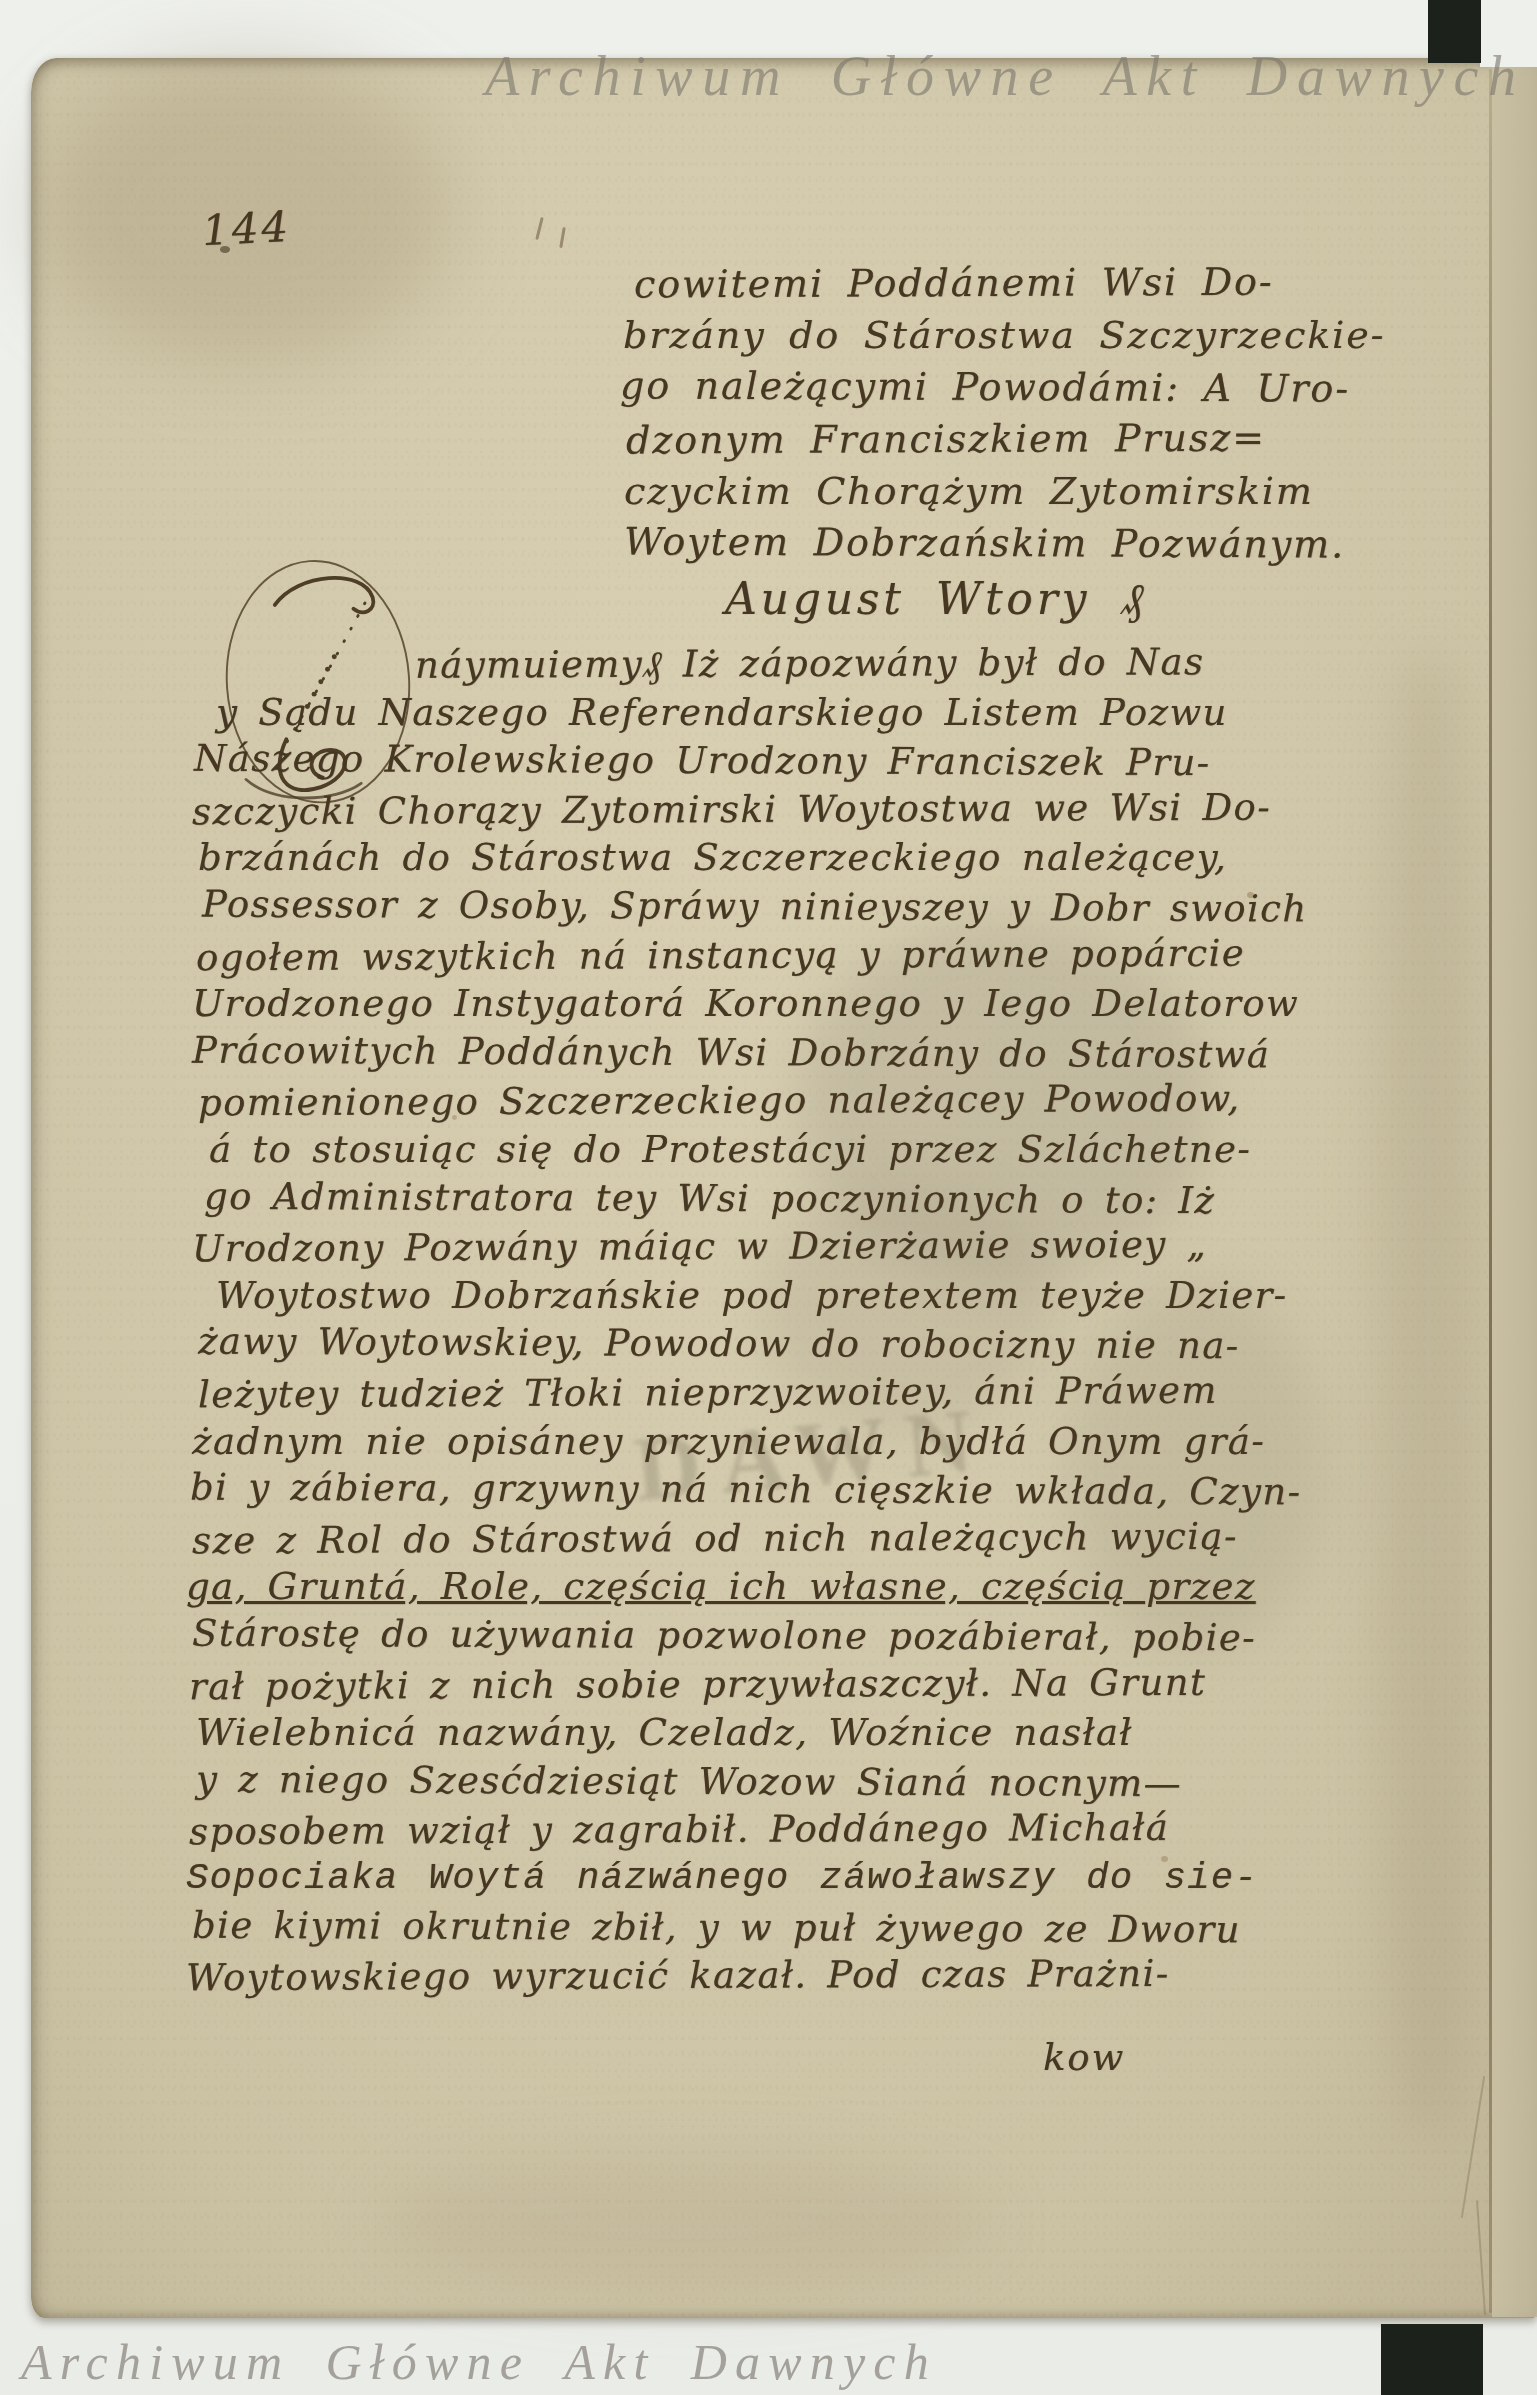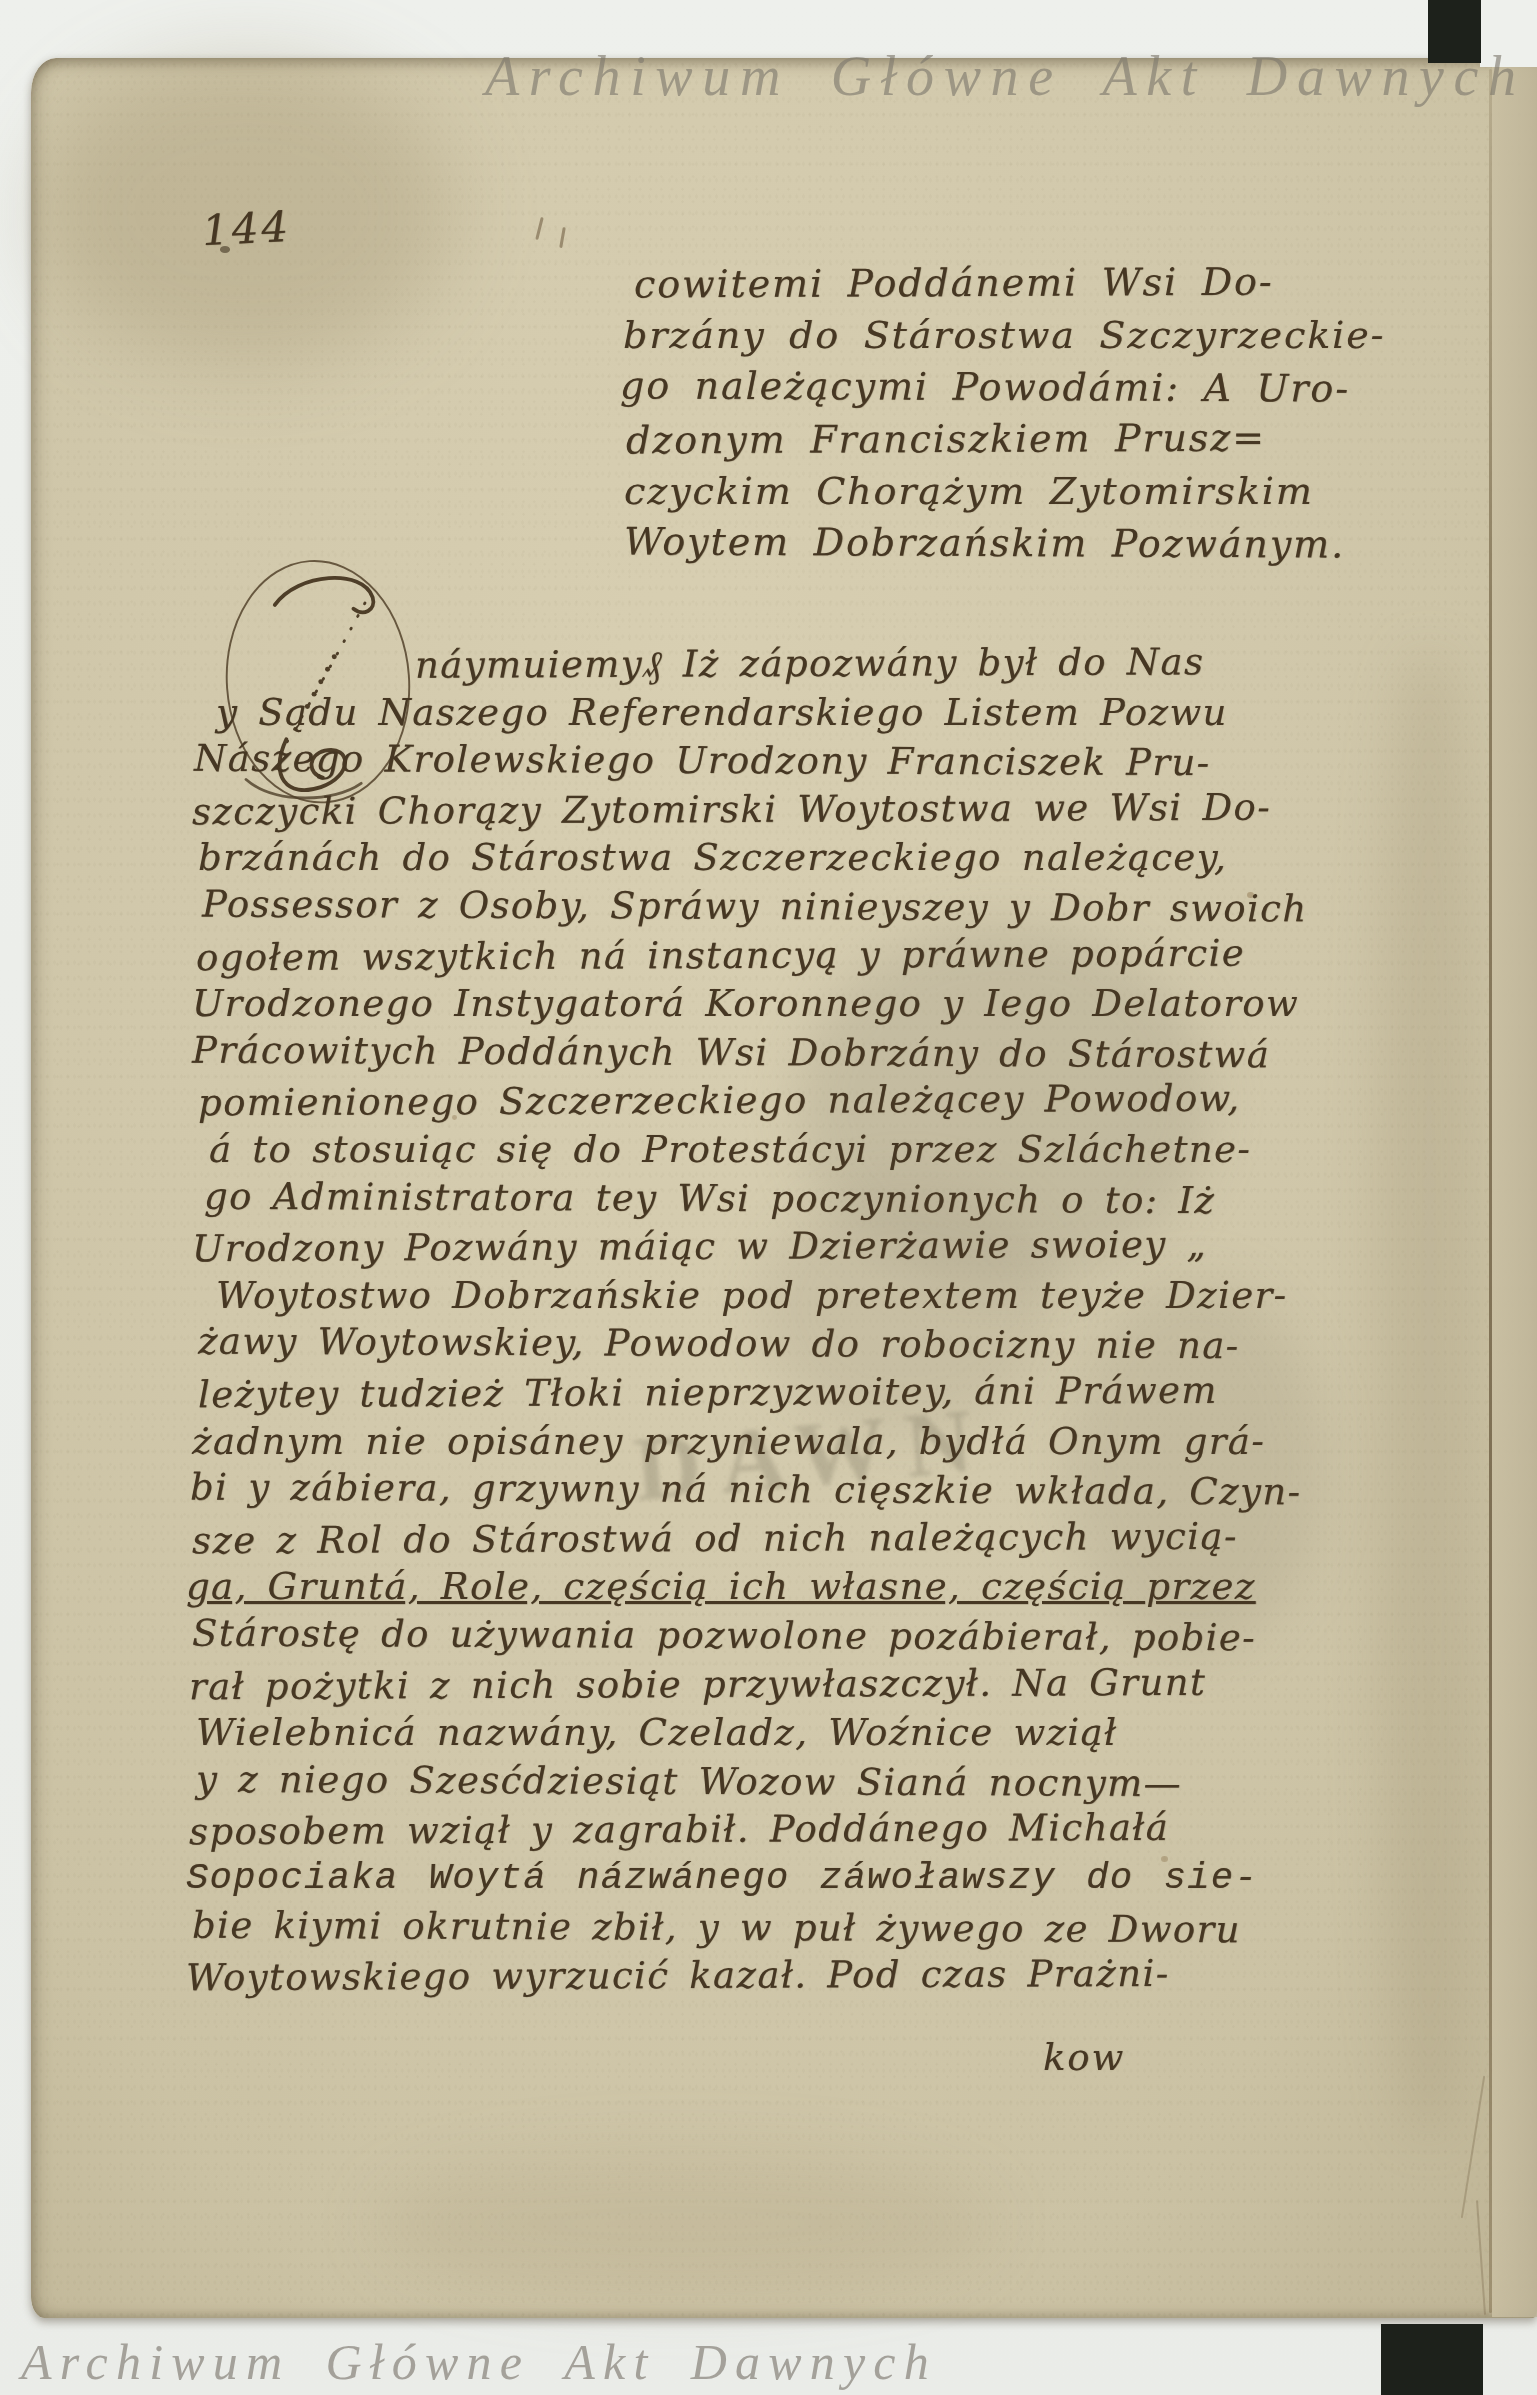--- a/index.html
+++ b/index.html
@@ -82,20 +82,21 @@
 
   <div id="intro-block">
       <div class="hand intro-line" style="left: 634px; top: 261px; transform: rotate(-0.25deg);">cowitemi Poddánemi Wsi Do-</div>
       <div class="hand intro-line" style="left: 623px; top: 313px; transform: rotate(0deg);">brzány do Stárostwa Szczyrzeckie-</div>
       <div class="hand intro-line" style="left: 620px; top: 365px; transform: rotate(0.25deg);">go należącymi Powodámi: A Uro-</div>
       <div class="hand intro-line" style="left: 626px; top: 417px; transform: rotate(-0.25deg);">dzonym Franciszkiem Prusz=</div>
       <div class="hand intro-line" style="left: 624px; top: 469px; transform: rotate(0deg);">czyckim Chorążym Zytomirskim</div>
       <div class="hand intro-line" style="left: 624px; top: 521px; transform: rotate(0.25deg);">Woytem Dobrzańskim Pozwánym.</div>
     </div>
 
+  <div class="hand heading" style="left:725px;top:573px;">August Wtory ₰</div>
 
   <svg class="dropcap-svg" width="197" height="257" viewBox="0 0 205 268">
     <ellipse cx="103" cy="130" rx="95" ry="126" fill="none" stroke="#54432c" stroke-width="2" opacity=".85" transform="rotate(-4 103 130)"></ellipse>
     <path d="M58 50 C 82 16, 150 12, 160 42 C 164 56, 150 62, 140 54" fill="none" stroke="#4e3e28" stroke-width="4" stroke-linecap="round"></path>
     <path d="M152 48 C 128 92, 98 148, 64 204" fill="none" stroke="#4e3e28" stroke-width="3" stroke-linecap="round" stroke-dasharray="1 14"></path>
     <circle cx="120" cy="104" r="2.6" fill="#4e3e28"></circle>
       <circle cx="113" cy="117" r="2.6" fill="#4e3e28"></circle>
     <circle cx="106" cy="130" r="2.6" fill="#4e3e28"></circle>
       <circle cx="99" cy="143" r="2.6" fill="#4e3e28"></circle>
       <circle cx="92" cy="156" r="2.6" fill="#4e3e28"></circle>
@@ -119,21 +120,21 @@
       <div class="hand line" style="left: 192px; top: 1225px; transform: rotate(-0.25deg);">Urodzony Pozwány máiąc w Dzierżawie swoiey „</div>
       <div class="hand line" style="left: 216px; top: 1274px; transform: rotate(0deg);">Woytostwo Dobrzańskie pod pretextem teyże Dzier-</div>
       <div class="hand line" style="left: 198px; top: 1322px; transform: rotate(0.25deg);">żawy Woytowskiey, Powodow do robocizny nie na-</div>
       <div class="hand line" style="left: 198px; top: 1371px; transform: rotate(-0.25deg);">leżytey tudzież Tłoki nieprzyzwoitey, áni Práwem</div>
       <div class="hand line" style="left: 192px; top: 1420px; transform: rotate(0deg);">żadnym nie opisáney przyniewala, bydłá Onym grá-</div>
       <div class="hand line" style="left: 190px; top: 1468px; transform: rotate(0.25deg);">bi y zábiera, grzywny ná nich cięszkie wkłada, Czyn-</div>
       <div class="hand line" style="left: 192px; top: 1517px; transform: rotate(-0.25deg);">sze z Rol do Stárostwá od nich należących wycią-</div>
       <div class="hand line" style="left: 186px; top: 1565px; transform: rotate(0deg); text-decoration: underline;">ga, Gruntá, Role, częścią ich własne, częścią przez</div>
       <div class="hand line" style="left: 192px; top: 1614px; transform: rotate(0.25deg);">Stárostę do używania pozwolone pozábierał, pobie-</div>
       <div class="hand line" style="left: 189px; top: 1663px; transform: rotate(-0.25deg);">rał pożytki z nich sobie przywłaszczył. Na Grunt</div>
-      <div class="hand line" style="left: 196px; top: 1711px; transform: rotate(0deg);">Wielebnicá nazwány, Czeladz, Woźnice wziął</div>
+      <div class="hand line" style="left: 196px; top: 1711px; transform: rotate(0deg);">Wielebnicá nazwány, Czeladz, Woźnice nasłał</div>
       <div class="hand line" style="left: 196px; top: 1760px; transform: rotate(0.25deg);">y z niego Szesćdziesiąt Wozow Sianá nocnym—</div>
       <div class="hand line" style="left: 189px; top: 1808px; transform: rotate(-0.25deg);">sposobem wziął y zagrabił.  Poddánego Michałá</div>
       <div class="hand line" style="left: 186px; top: 1857px; transform: rotate(0deg); font-family: Liberation Mono, monospace;">Sopociaka Woytá názwánego záwoławszy do sie-</div>
       <div class="hand line" style="left: 192px; top: 1906px; transform: rotate(0.25deg);">bie kiymi okrutnie zbił, y w puł żywego ze Dworu</div>
       <div class="hand line" style="left: 186px; top: 1954px; transform: rotate(-0.25deg);">Woytowskiego wyrzucić kazał.  Pod czas Prażni-</div>
     </div>
 
   <div class="hand catchword" style="left:1043px;top:2006px;margin-top:30px;">kow</div>
 
   <div class="edge-strip"></div>

